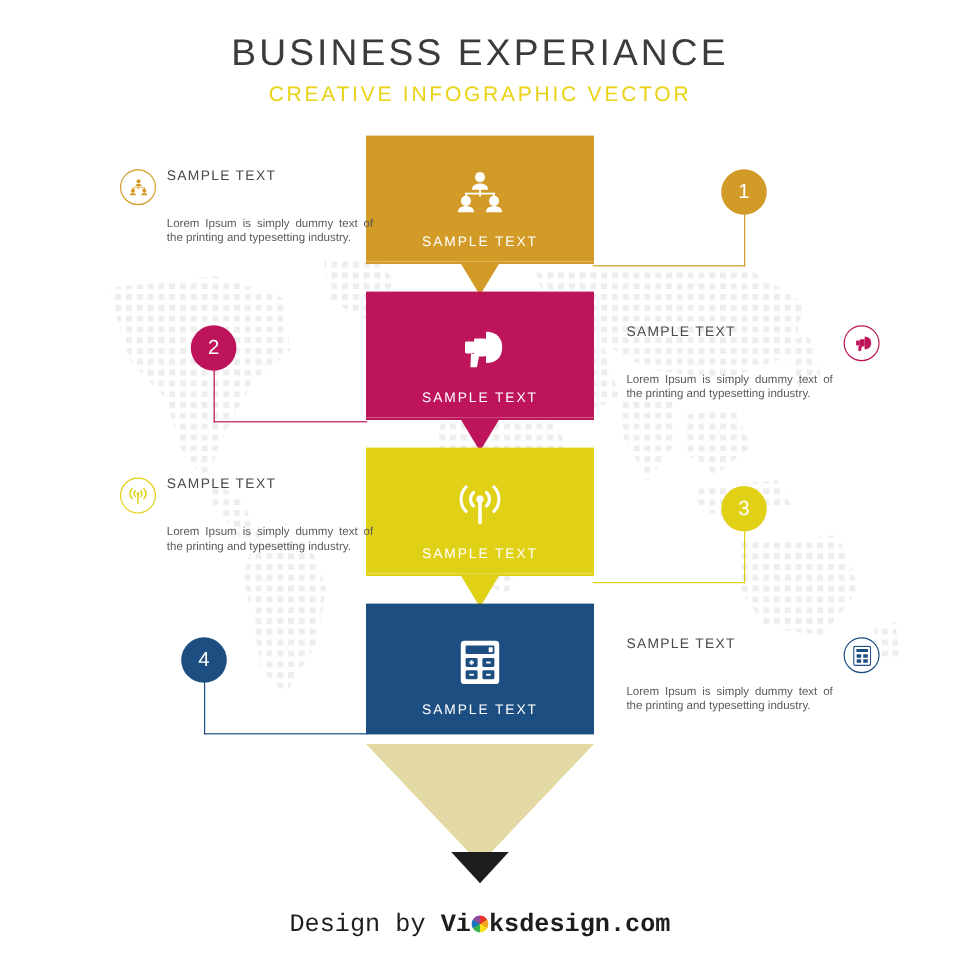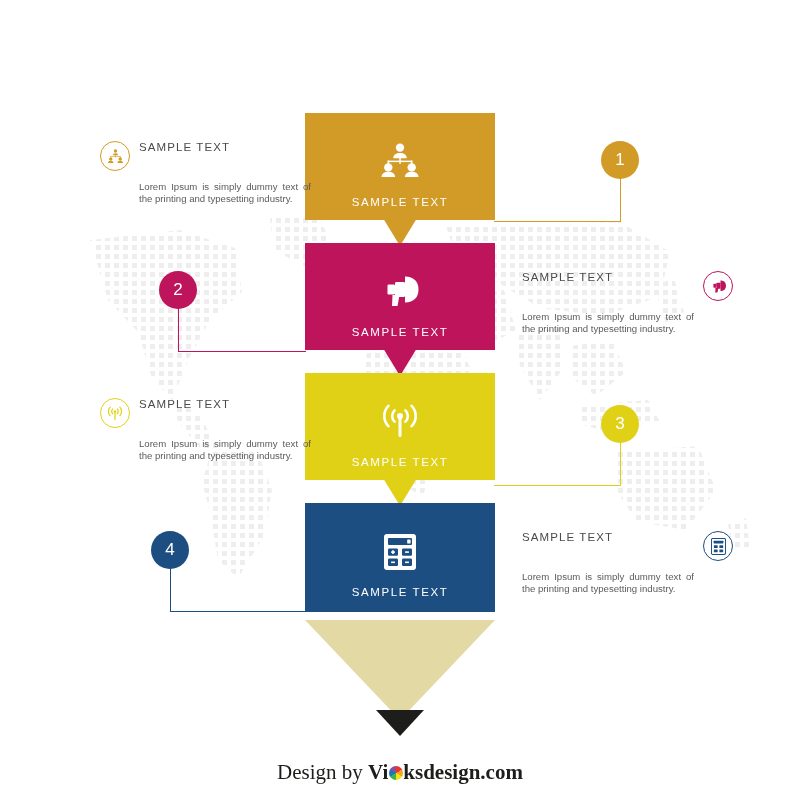--- a/index.html
+++ b/index.html
@@ -147,21 +147,21 @@
   .conn { position: absolute; z-index: 2; }
   .conn-v { position: absolute; width: 1.4px; }
   .conn-h { position: absolute; height: 1.4px; }
 
   
   #footer {
     position: absolute;
     left: 0; top: 760px;
     width: 800px;
     text-align: center;
-    font-family: Liberation Serif, serif;
+    font-family: Liberation Mono, monospace;
     font-size: 21px;
     color: #1d1d1b;
   }
   #footer .brand { font-weight: 700; }
   #footer .logo-c {
     display: inline-block;
     width: 14px; height: 14px;
     border-radius: 50%;
     vertical-align: -1px;
     margin: 0 0.5px;
@@ -214,20 +214,24 @@
 
           <path d="M556 252 L638 246 L656 290 L626 330 L578 322 L554 288 Z"></path>
 
           <path d="M668 324 L686 318 L690 348 L672 352 Z"></path>
         </g>
       </mask>
     </defs>
     <rect x="0" y="0" width="690" height="400" fill="url(#dots)" mask="url(#landmask)"></rect>
   </svg>
 
+  <div id="header">
+    <div id="title">BUSINESS EXPERIANCE</div>
+    <div id="subtitle">CREATIVE INFOGRAPHIC VECTOR</div>
+  </div>
 
   <div class="conn">
     <div class="conn-v" style="left:620px; top:178px; height:44px; background:#d29a26;"></div>
     <div class="conn-h" style="left:494px; top:221px; width:127px; background:#d29a26;"></div>
   </div>
 
   <div class="banner" style="top:113px;">
     <div class="banner-body" style="height:105px; background:#d29a26;">
       <div class="banner-icon" style="top:30px;">
         <svg width="42" height="34" viewBox="0 0 42 34" xmlns="http://www.w3.org/2000/svg">

